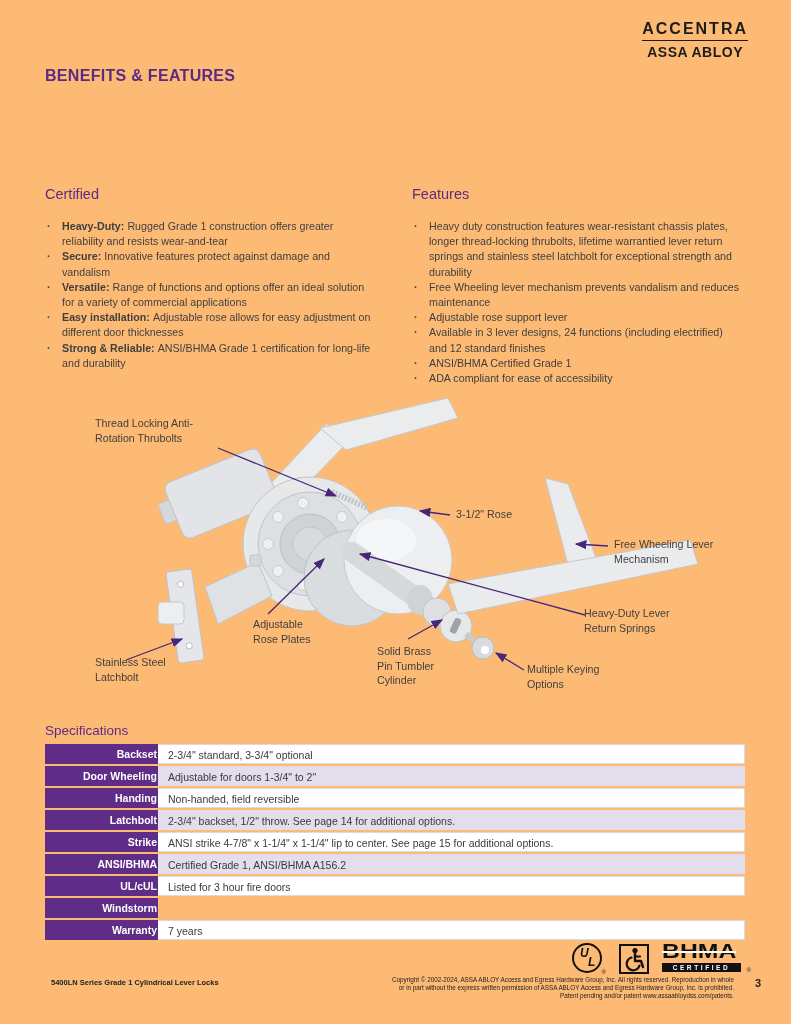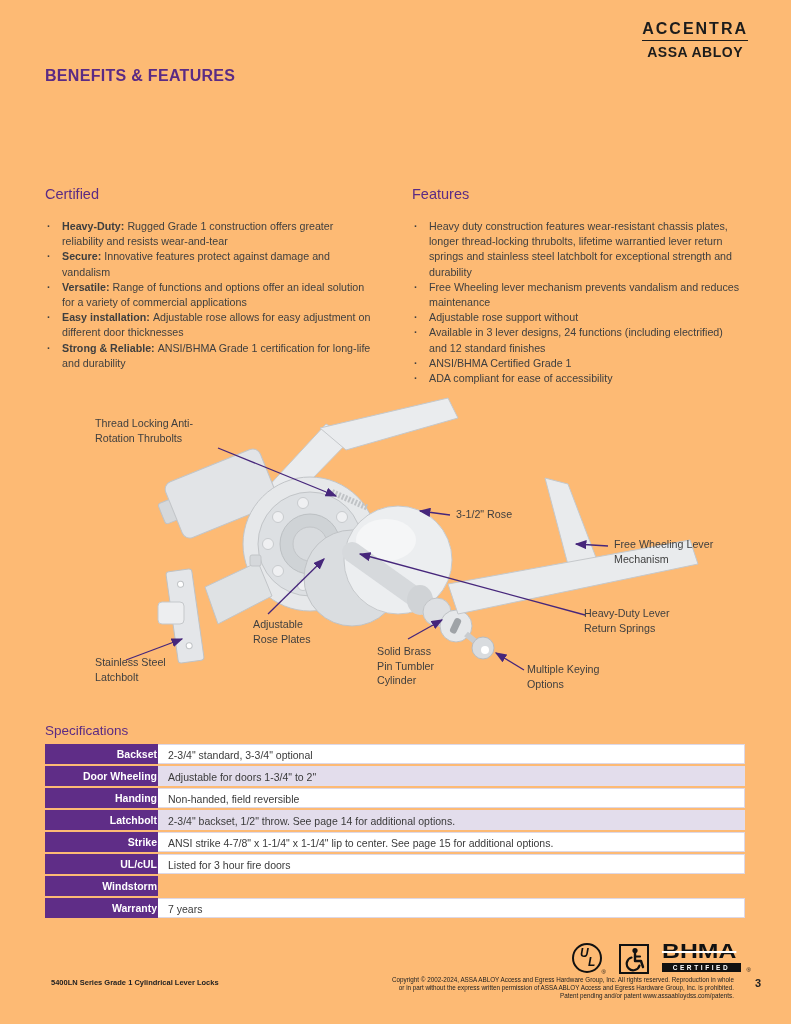--- a/index.html
+++ b/index.html
@@ -76,21 +76,21 @@
       <li><span class="lead">Easy installation:</span><span>Adjustable rose allows for easy adjustment on different door thicknesses</span></li>
       <li><span class="lead">Strong &amp; Reliable:</span><span>ANSI/BHMA Grade 1 certification for long-life and durability</span></li>
     </ul>
   </div>
 
   <div class="col col-features">
     <div class="col-heading">Features</div>
     <ul>
       <li><span>Heavy duty construction features wear-resistant chassis plates, longer thread-locking thrubolts, lifetime warrantied lever return springs and stainless steel latchbolt for exceptional strength and durability</span></li>
       <li><span>Free Wheeling lever mechanism prevents vandalism and reduces maintenance</span></li>
-      <li><span>Adjustable rose support without</span></li>
+      <li><span>Adjustable rose support lever</span></li>
       <li><span>Available in 3 lever designs, 24 functions (including electrified) and 12 standard finishes</span></li>
       <li><span>ANSI/BHMA Certified Grade 1</span></li>
       <li><span>ADA compliant for ease of accessibility</span></li>
     </ul>
   </div>
 
   <div class="diagram">
     <svg width="791" height="338" viewBox="0 0 791 338">
       <defs>
         <marker id="arr" markerWidth="9" markerHeight="7" refX="8" refY="3.5" orient="auto">
@@ -223,20 +223,24 @@
       <div class="spec-value">Non-handed, field reversible</div>
     </div>
     <div class="spec-row alt">
       <div class="spec-label">Latchbolt</div>
       <div class="spec-value">2-3/4" backset, 1/2" throw. See page 14 for additional options.</div>
     </div>
     <div class="spec-row">
       <div class="spec-label">Strike</div>
       <div class="spec-value">ANSI strike 4-7/8" x 1-1/4" x 1-1/4" lip to center. See page 15 for additional options.</div>
     </div>
+    <div class="spec-row alt">
+      <div class="spec-label">ANSI/BHMA</div>
+      <div class="spec-value">Certified Grade 1, ANSI/BHMA A156.2</div>
+    </div>
     <div class="spec-row">
       <div class="spec-label">UL/cUL</div>
       <div class="spec-value">Listed for 3 hour fire doors</div>
     </div>
     <div class="spec-row alt">
       <div class="spec-label">Windstorm</div>
     </div>
     <div class="spec-row">
       <div class="spec-label">Warranty</div>
       <div class="spec-value">7 years</div>

